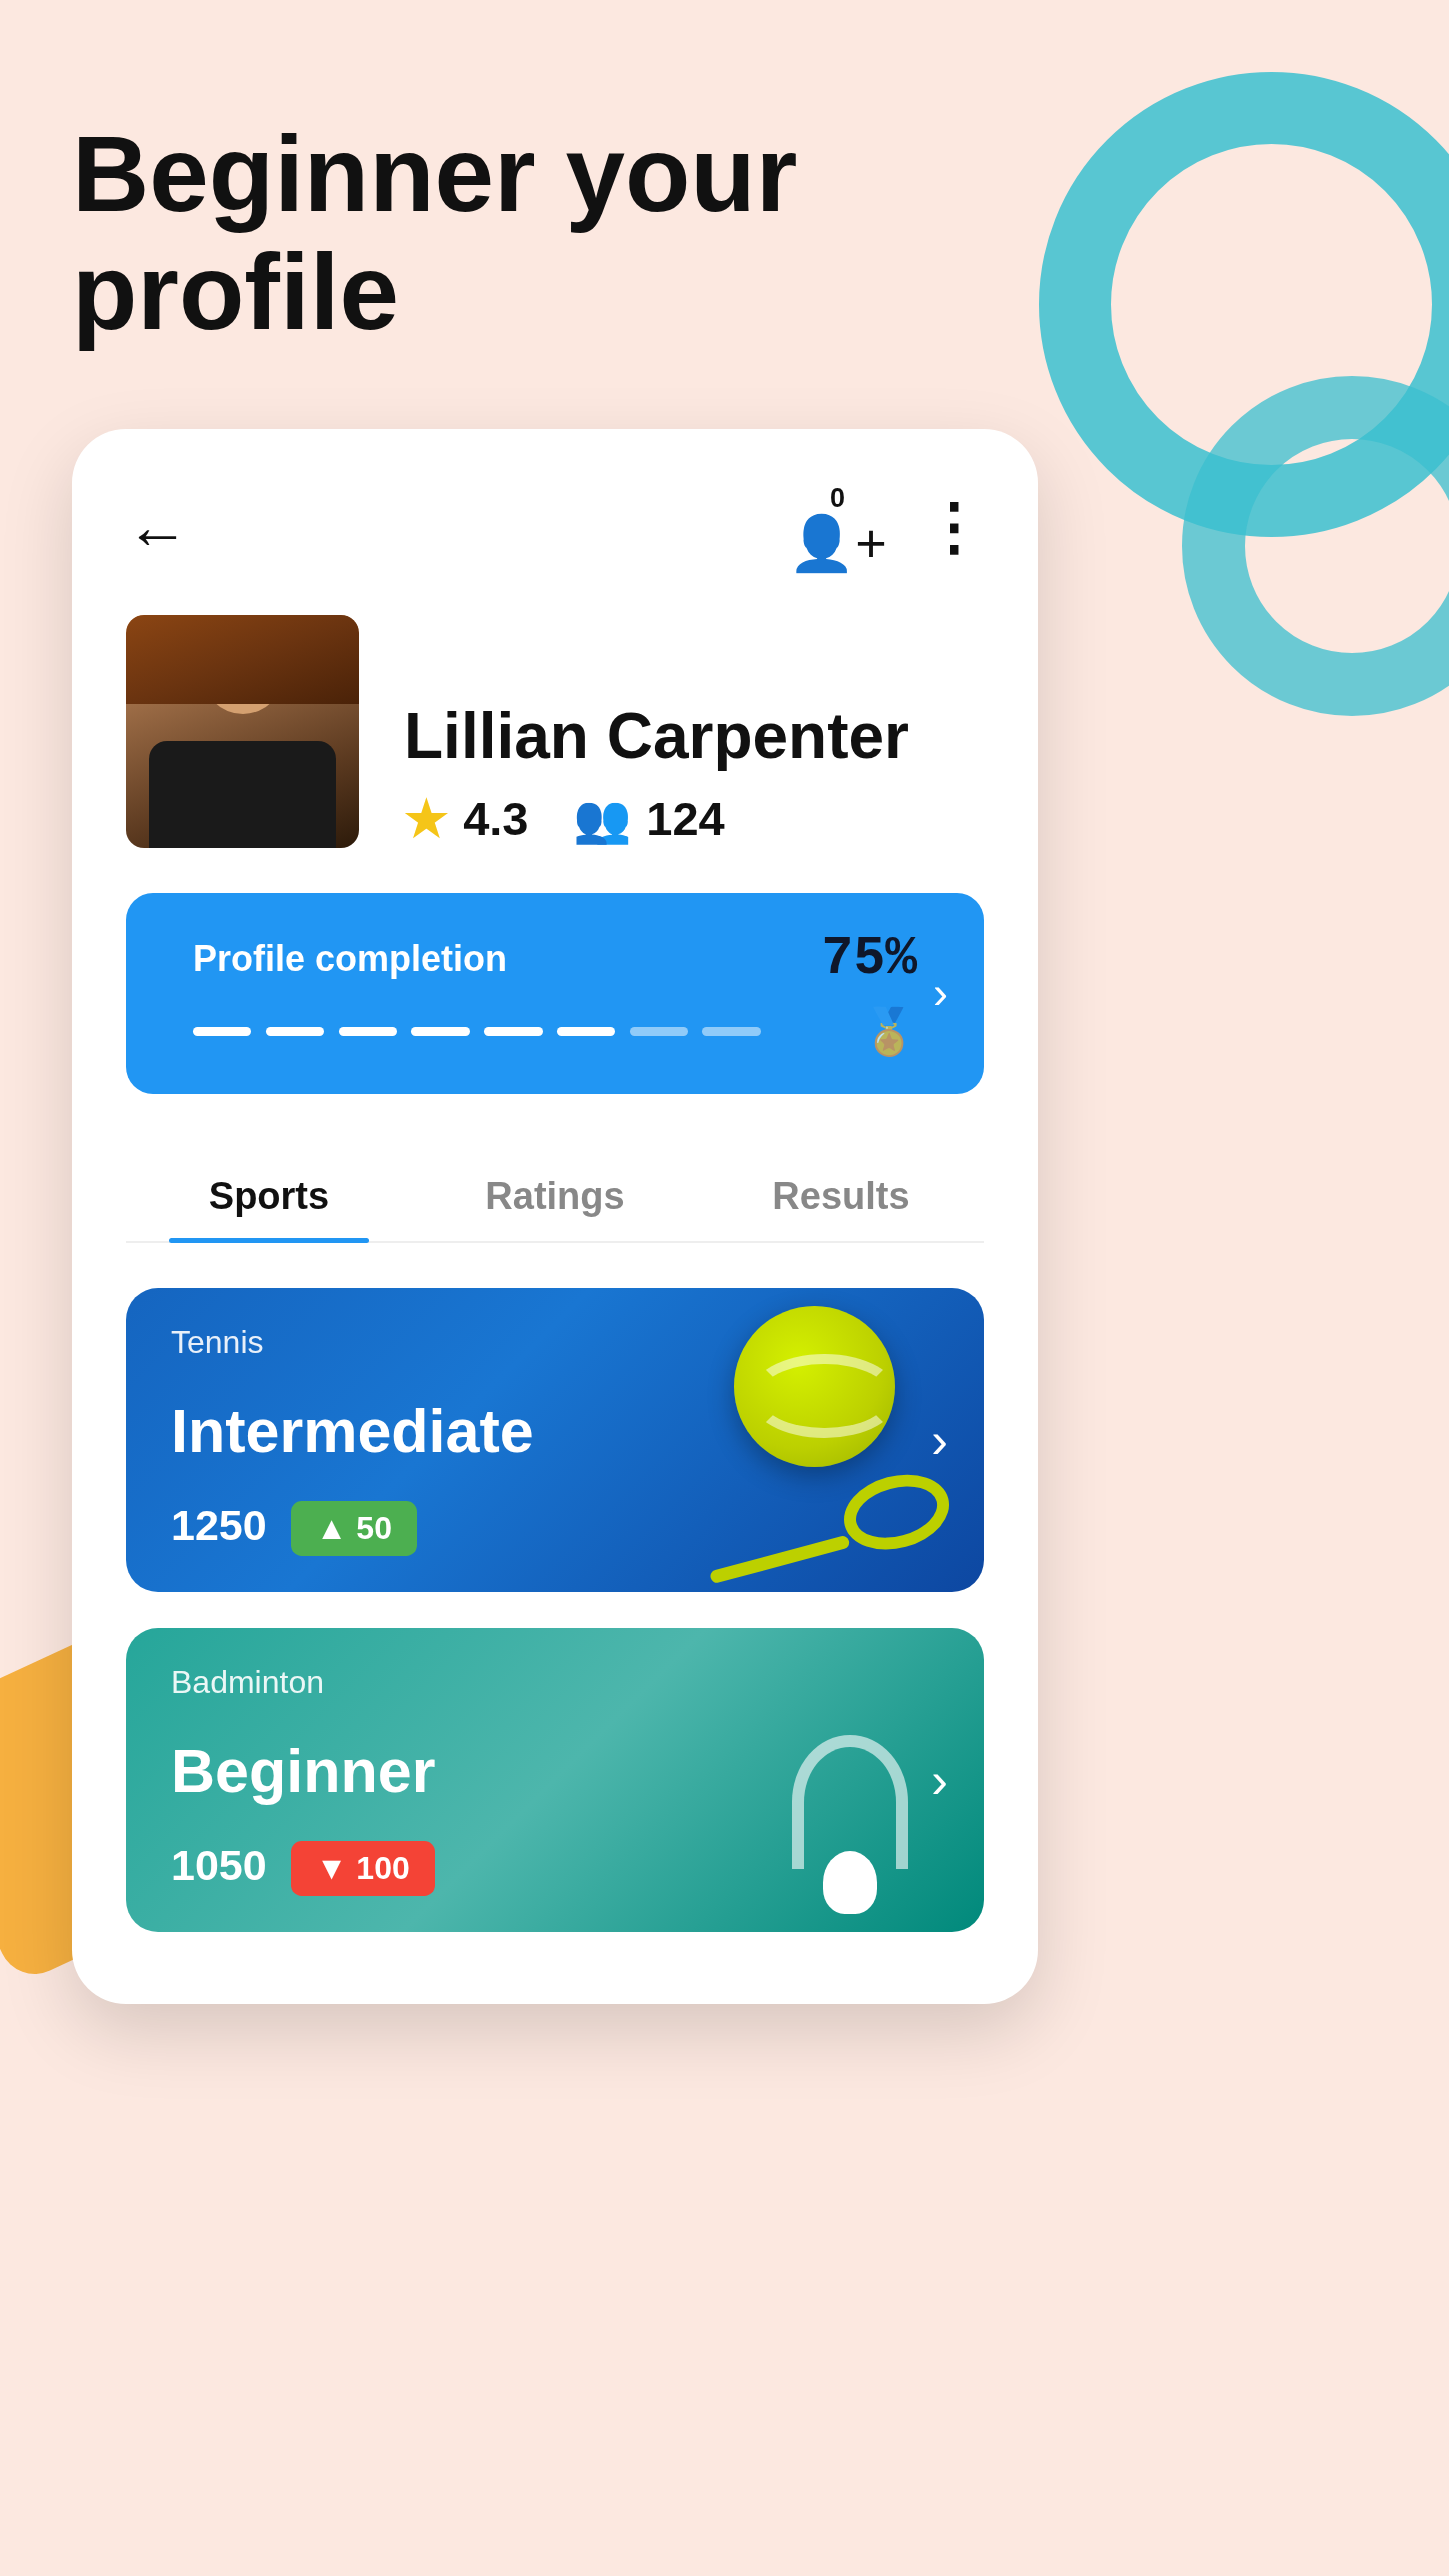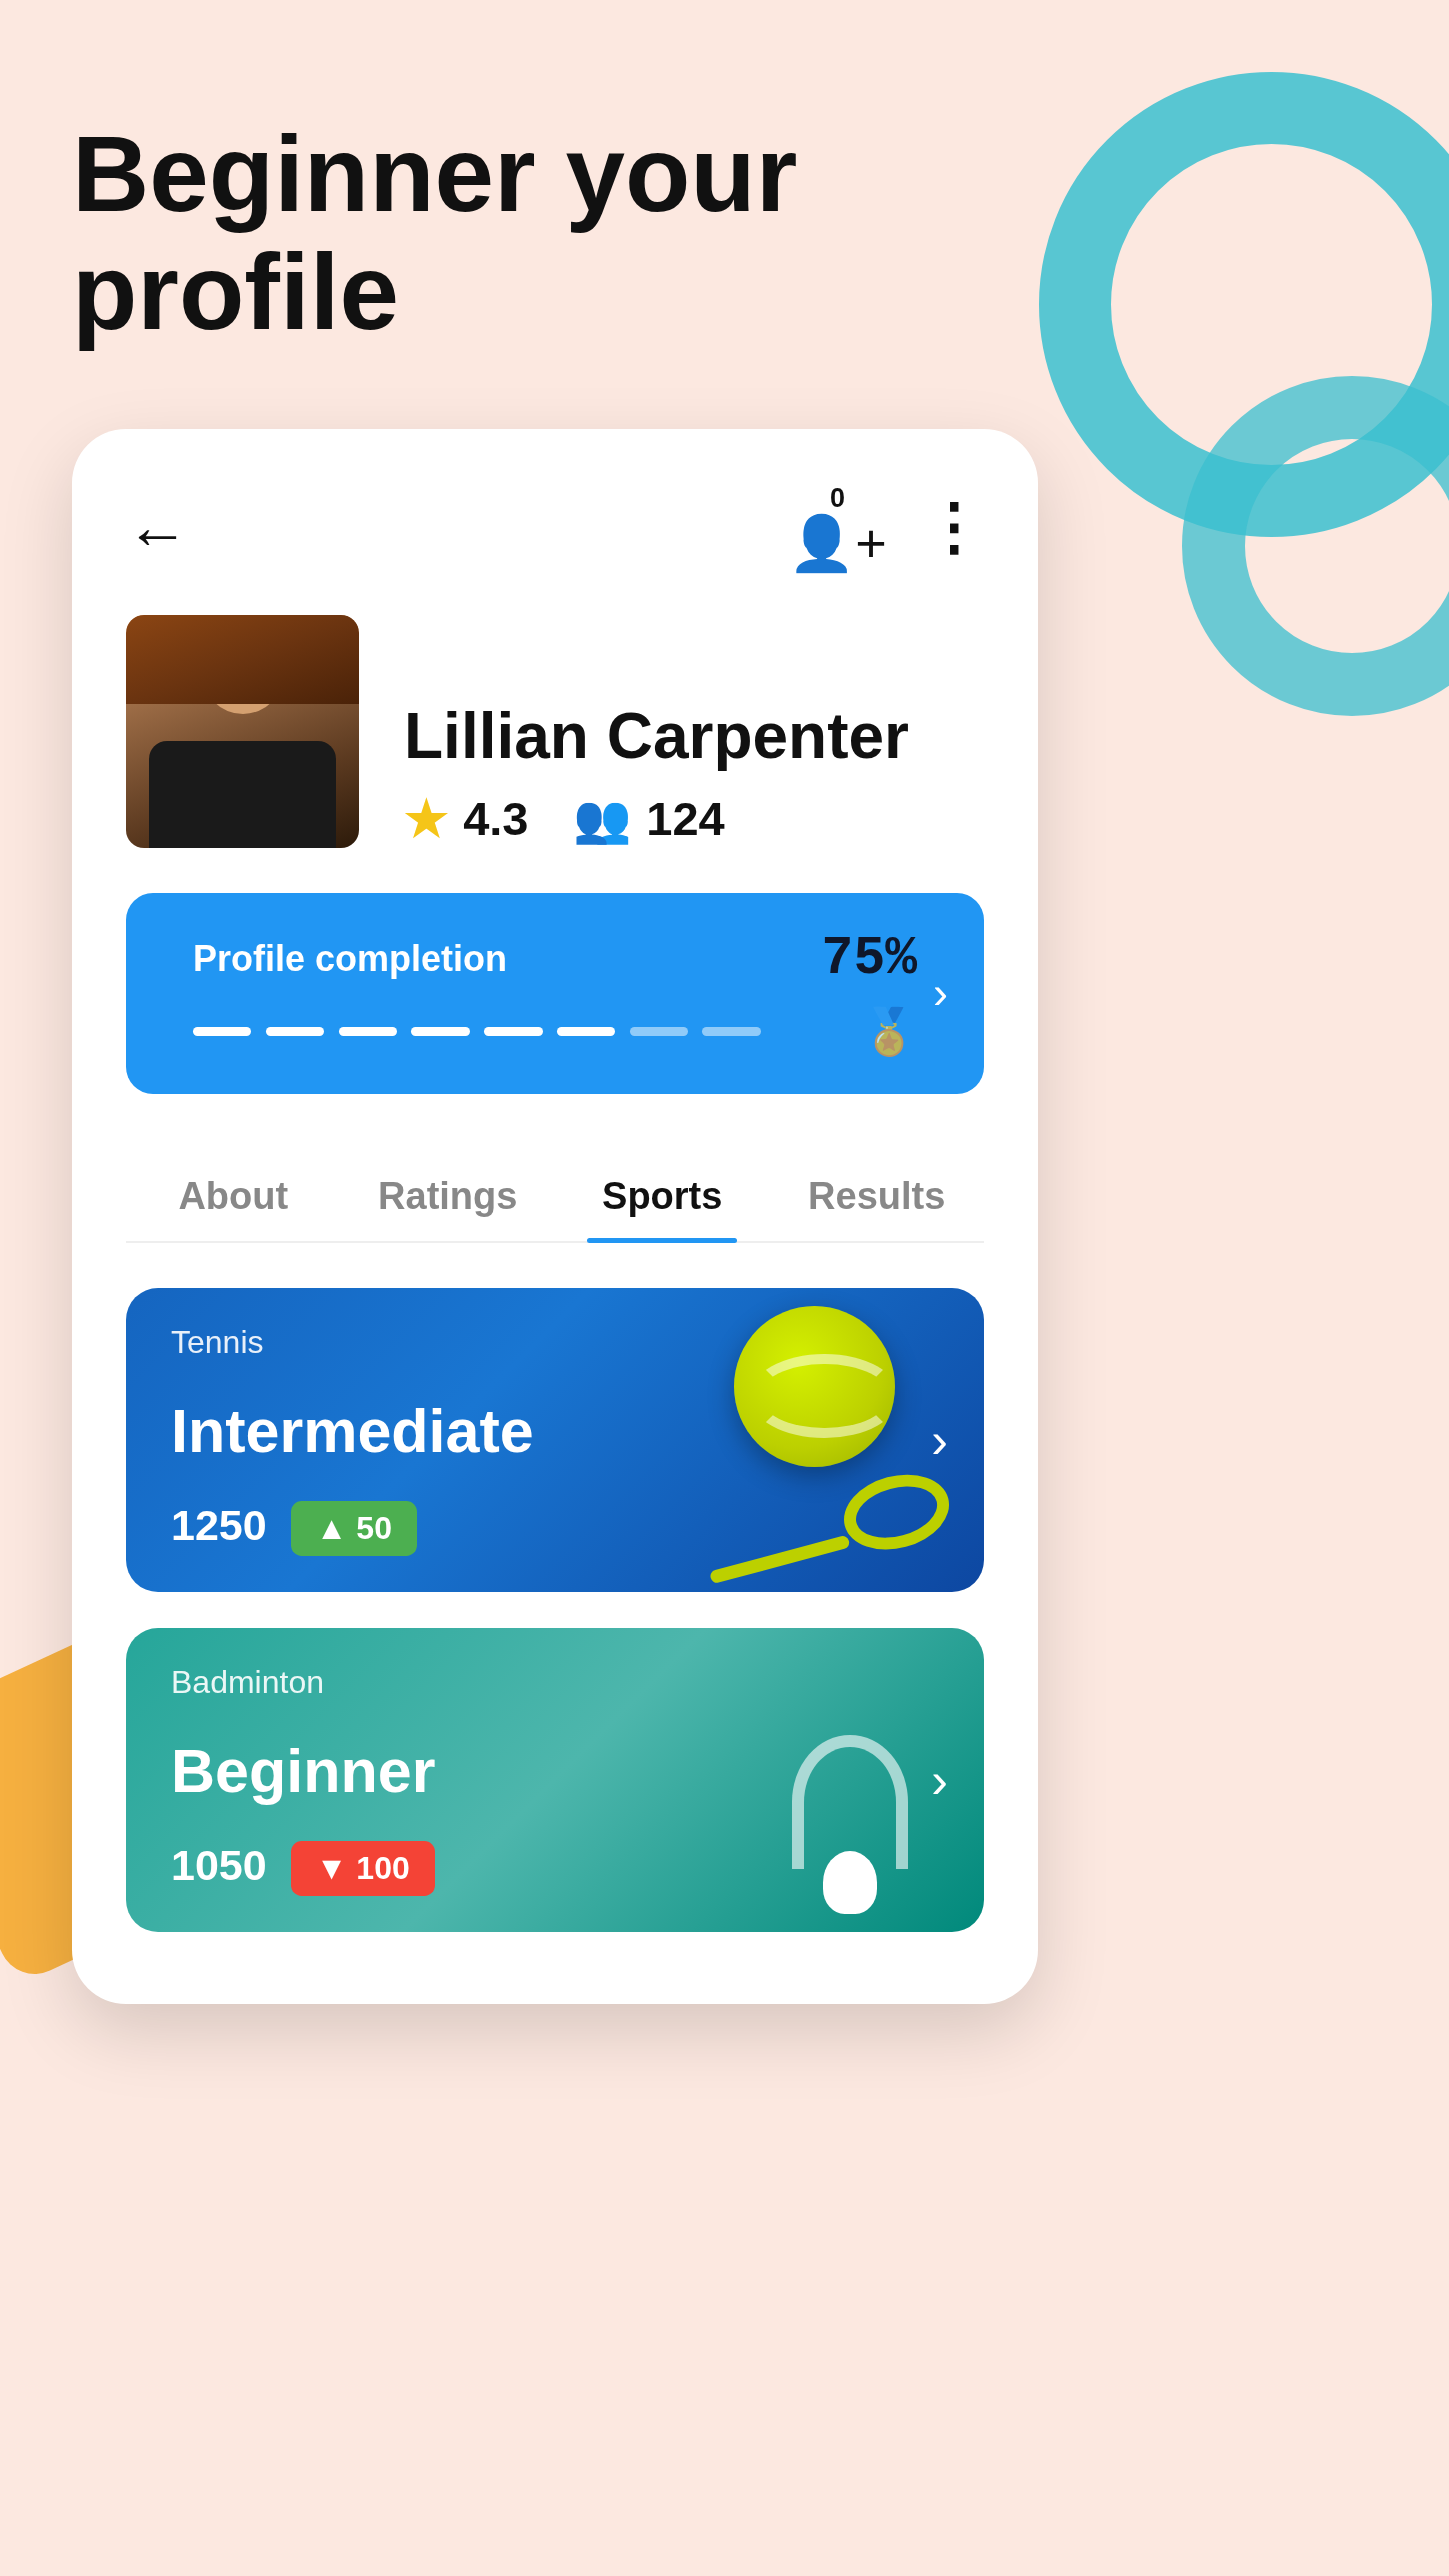--- a/index.html
+++ b/index.html
@@ -579,28 +579,25 @@
           <div class="bar-segment filled" style="width:9%"></div>
           <div class="bar-segment" style="width:9%"></div>
           <div class="bar-segment" style="width:9%"></div>
         </div>
         <span class="completion-medal">🏅</span>
       </div>
       <span class="completion-chevron">›</span>
     </div>
 
     <div class="tabs-row">
-      <div class="tab-item">
-        <span>About</span>
+      <div class="tab-item active">
+        <span>Sports</span>
       </div>
       <div class="tab-item">
         <span>Ratings</span>
-      </div>
-      <div class="tab-item active">
-        <span>Sports</span>
       </div>
       <div class="tab-item">
         <span>Results</span>
       </div>
     </div>
 
     <div class="sport-cards">
 
       <div class="sport-card tennis">
         <div class="sport-card-bg"></div>

